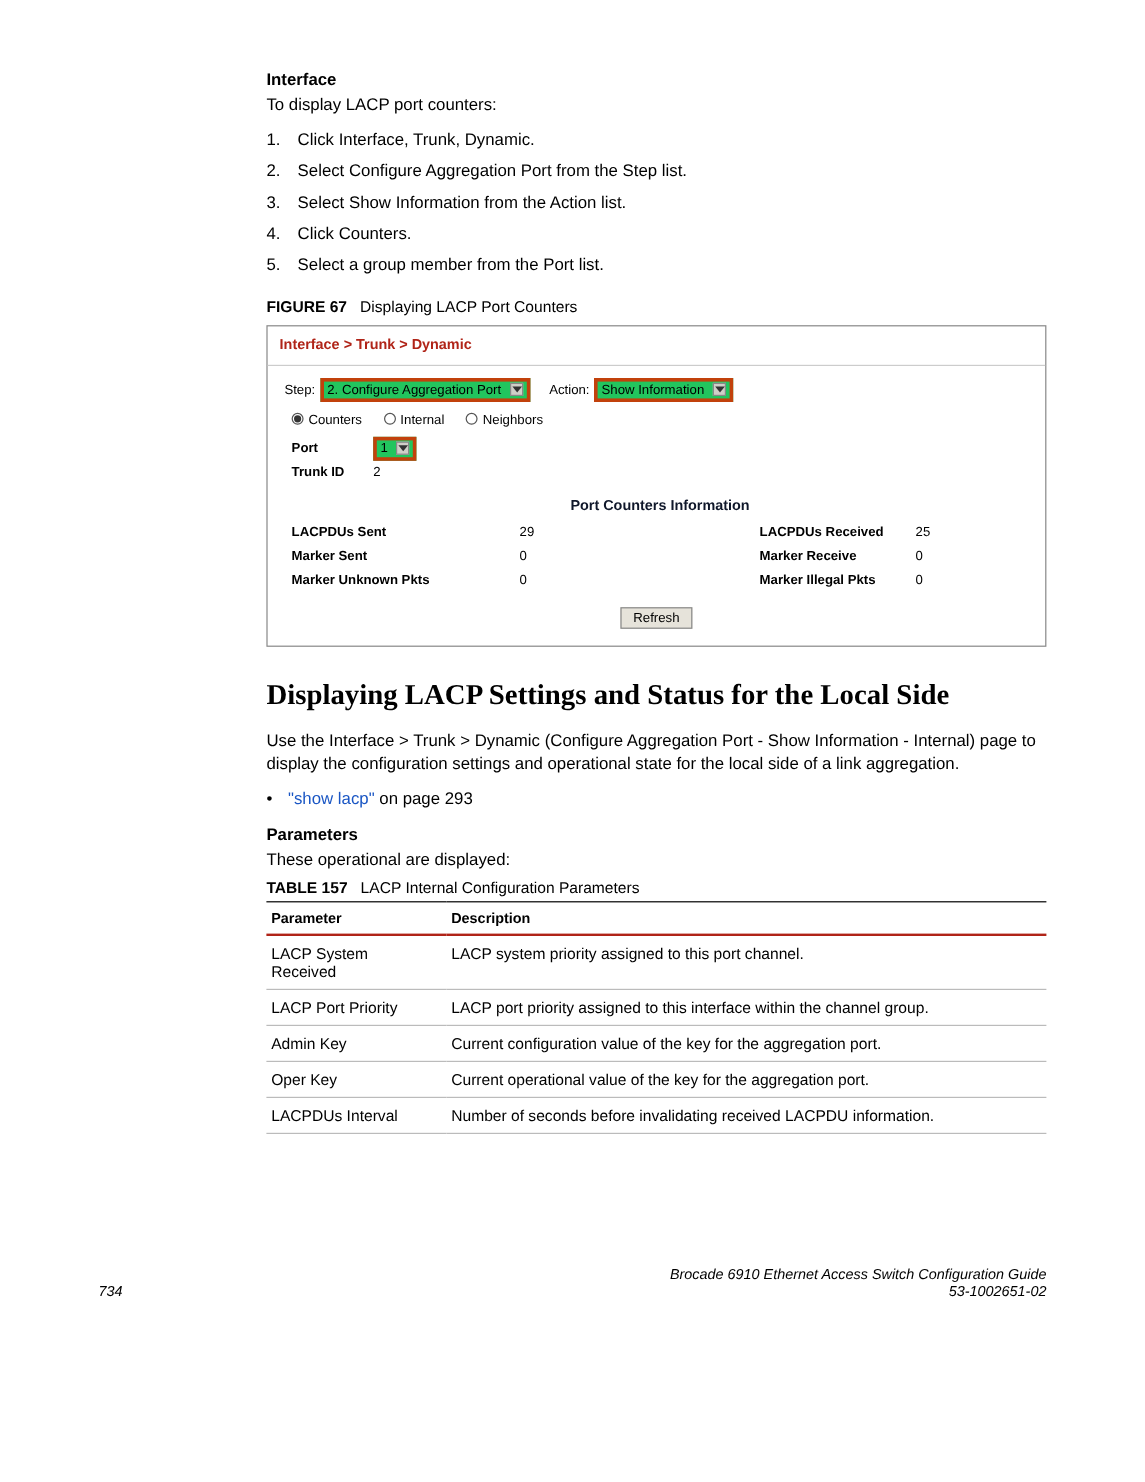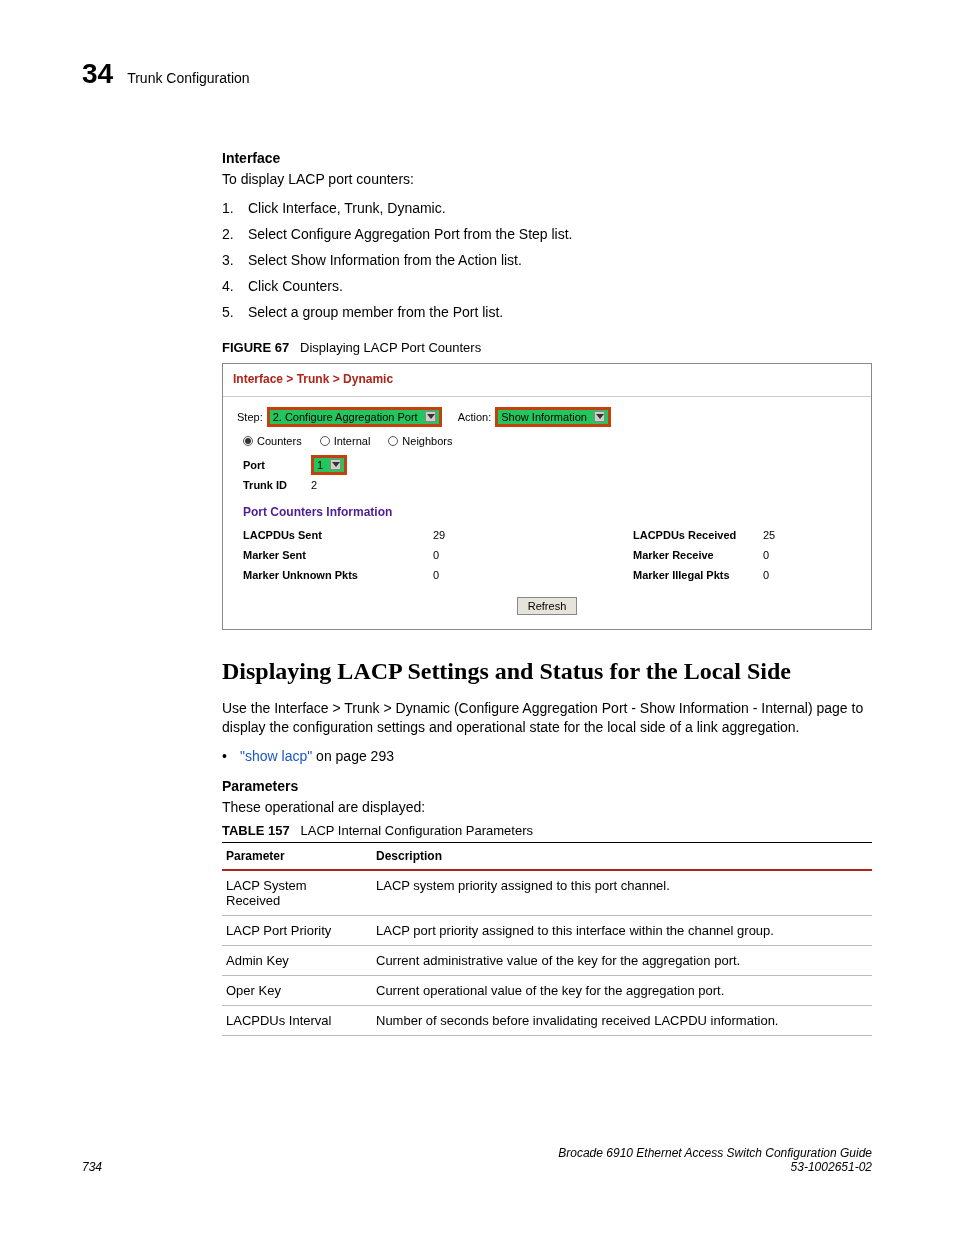--- a/index.html
+++ b/index.html
@@ -104,24 +104,25 @@
     width: 10px; height: 10px; border: 1px solid #555; border-radius: 50%;
     display: inline-block; margin-right: 4px; position: relative; top: 1px;
   }
   .radio.sel::after {
     content: ""; position: absolute; left: 1px; top: 1px;
     width: 6px; height: 6px; background: #333; border-radius: 50%;
   }
   .kv-row { display: flex; margin-bottom: 4px; margin-left: 6px; align-items: center; }
   .kv-key { width: 68px; font-weight: bold; }
   .section-hdr {
-    color: #4c1d95;
+    color: #0f172a;
     font-weight: bold;
     font-size: 12px;
     margin: 14px 0 10px 6px;
+    text-align: center;
   }
   .counters-grid {
     display: grid;
     grid-template-columns: 190px 70px 130px 130px 40px;
     row-gap: 8px;
     font-size: 11px;
     margin-left: 6px;
   }
   .counters-grid .k { font-weight: bold; }
   .counters-grid .spacer {}
@@ -171,24 +172,20 @@
     margin-top: 110px;
     font-size: 12px;
     font-style: italic;
   }
   .footer .right { text-align: right; }
 </style>
 </head>
 <body>
 
 <div class="page">
-  <div class="header-row">
-    <span class="chap-num">34</span>
-    <span class="chap-title">Trunk Configuration</span>
-  </div>
 
   <div class="content">
     <div class="sect-label">Interface</div>
     <div class="body-text">To display LACP port counters:</div>
 
     <ol class="num-list">
       <li>
           <span class="num">1.</span>
           <span>Click Interface, Trunk, Dynamic.</span>
         </li>
@@ -302,21 +299,21 @@
         <tr>
             <td>LACP System Received</td>
             <td>LACP system priority assigned to this port channel.</td>
           </tr>
         <tr>
             <td>LACP Port Priority</td>
             <td>LACP port priority assigned to this interface within the channel group.</td>
           </tr>
         <tr>
             <td>Admin Key</td>
-            <td>Current administrative value of the key for the aggregation port.</td>
+            <td>Current configuration value of the key for the aggregation port.</td>
           </tr>
         <tr>
             <td>Oper Key</td>
             <td>Current operational value of the key for the aggregation port.</td>
           </tr>
         <tr>
             <td>LACPDUs Interval</td>
             <td>Number of seconds before invalidating received LACPDU information.</td>
           </tr>
       </tbody>

